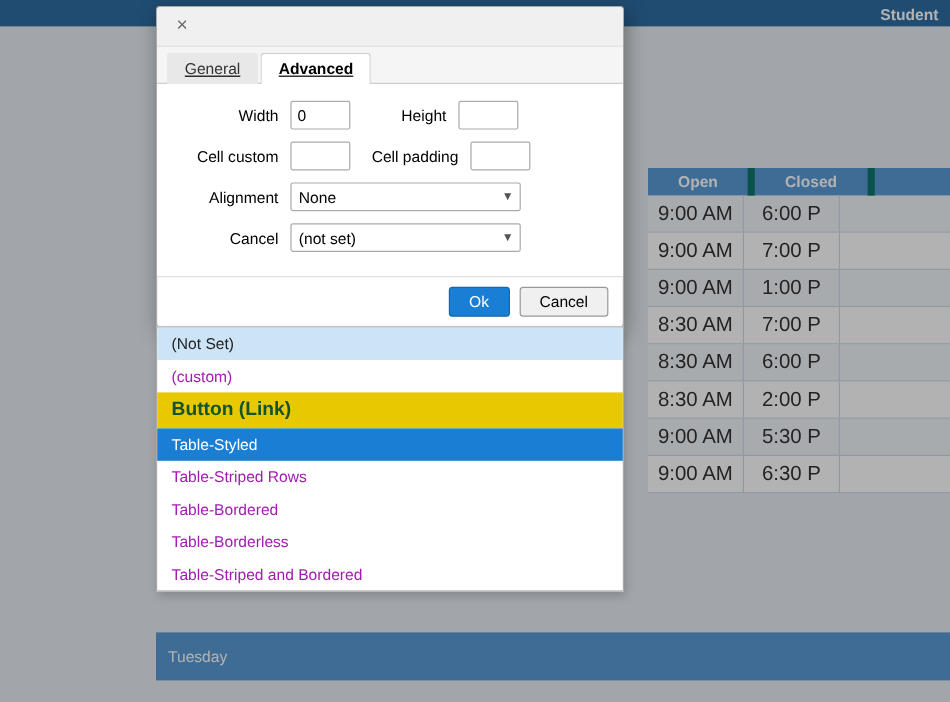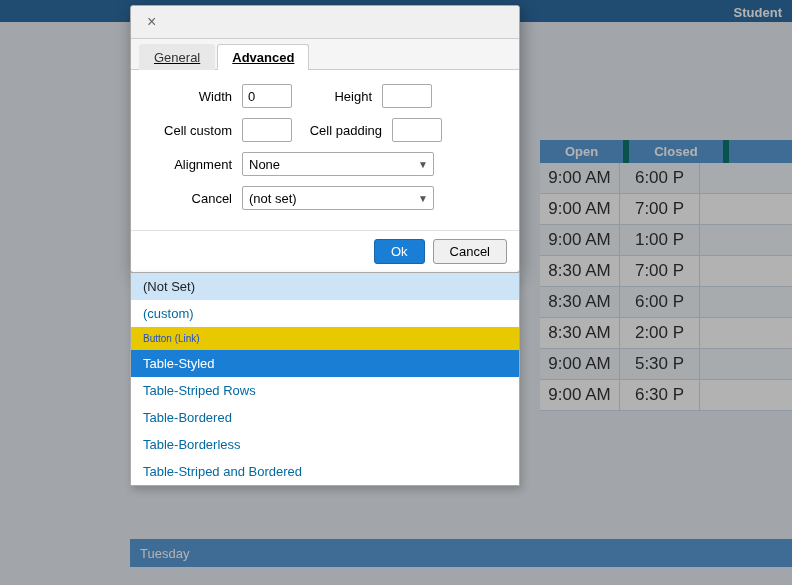--- a/index.html
+++ b/index.html
@@ -84,21 +84,21 @@
       height: 32px;
       display: flex;
       align-items: center;
     }
 
     .bg-bottom-row {
       position: absolute;
       bottom: 18px;
       left: 130px;
       right: 0;
-      height: 28px;
+      height: 40px;
       background: #5b9bd5;
       display: flex;
       align-items: center;
       padding: 0 10px;
       color: white;
       font-size: 13px;
     }
 
     
     .modal-overlay {
@@ -254,38 +254,38 @@
       background: white;
       border: 1px solid #aaa;
       z-index: 20;
       box-shadow: 2px 4px 8px rgba(0,0,0,0.2);
     }
 
     .dropdown-item {
       padding: 6px 12px;
       cursor: pointer;
       font-size: 13px;
-      color: #0369a1;
+      color: #a21caf;
     }
 
     .dropdown-item.selected {
       background: #1a7fd4;
       color: white;
     }
 
     .dropdown-item.highlighted {
       background: #cde4f7;
       color: #222;
     }
 
     .dropdown-item.button-link {
       background: #e8c800;
-      color: #1d4ed8;
-      font-weight: normal;
-      font-size: 10px;
+      color: #14532d;
+      font-weight: bold;
+      font-size: 16px;
     }
 
     
     .dialog-footer {
       border-top: 1px solid #e0e0e0;
       padding: 8px 12px;
       display: flex;
       justify-content: flex-end;
       gap: 8px;
     }

